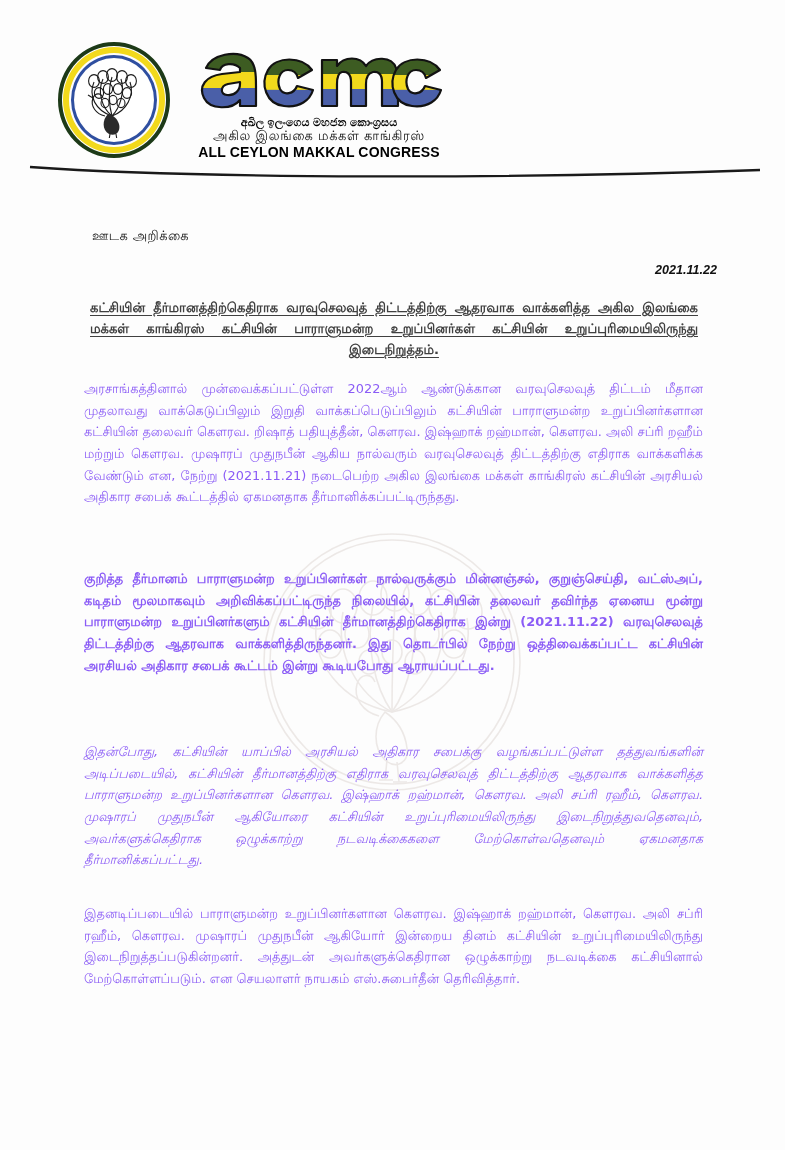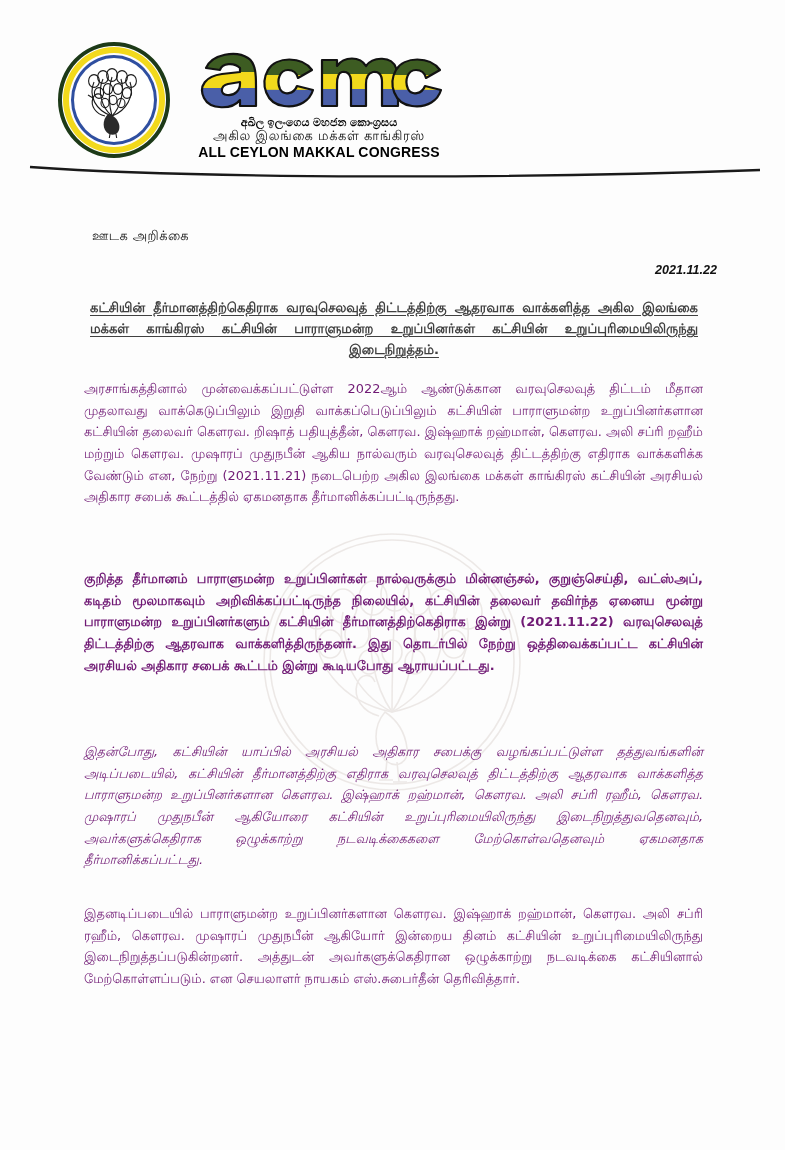--- a/index.html
+++ b/index.html
@@ -185,21 +185,21 @@
   }
 
   .para {
     position: absolute;
     left: 84px;
     width: 619px;
     font-family: "DejaVu Sans", sans-serif;
     font-size: 12.9px;
     line-height: 1.68;
     text-align: justify;
-    color: #701a75;
+    color: #8b5cf6;
   }
   .para.p1 { top: 378px; }
   .para.p2 { top: 568px; font-weight: bold; }
   .para.p3 { top: 741px; font-style: italic; }
   .para.p4 { top: 903px; }
 </style>
 </head>
 <body>
 
 <div class="page">

